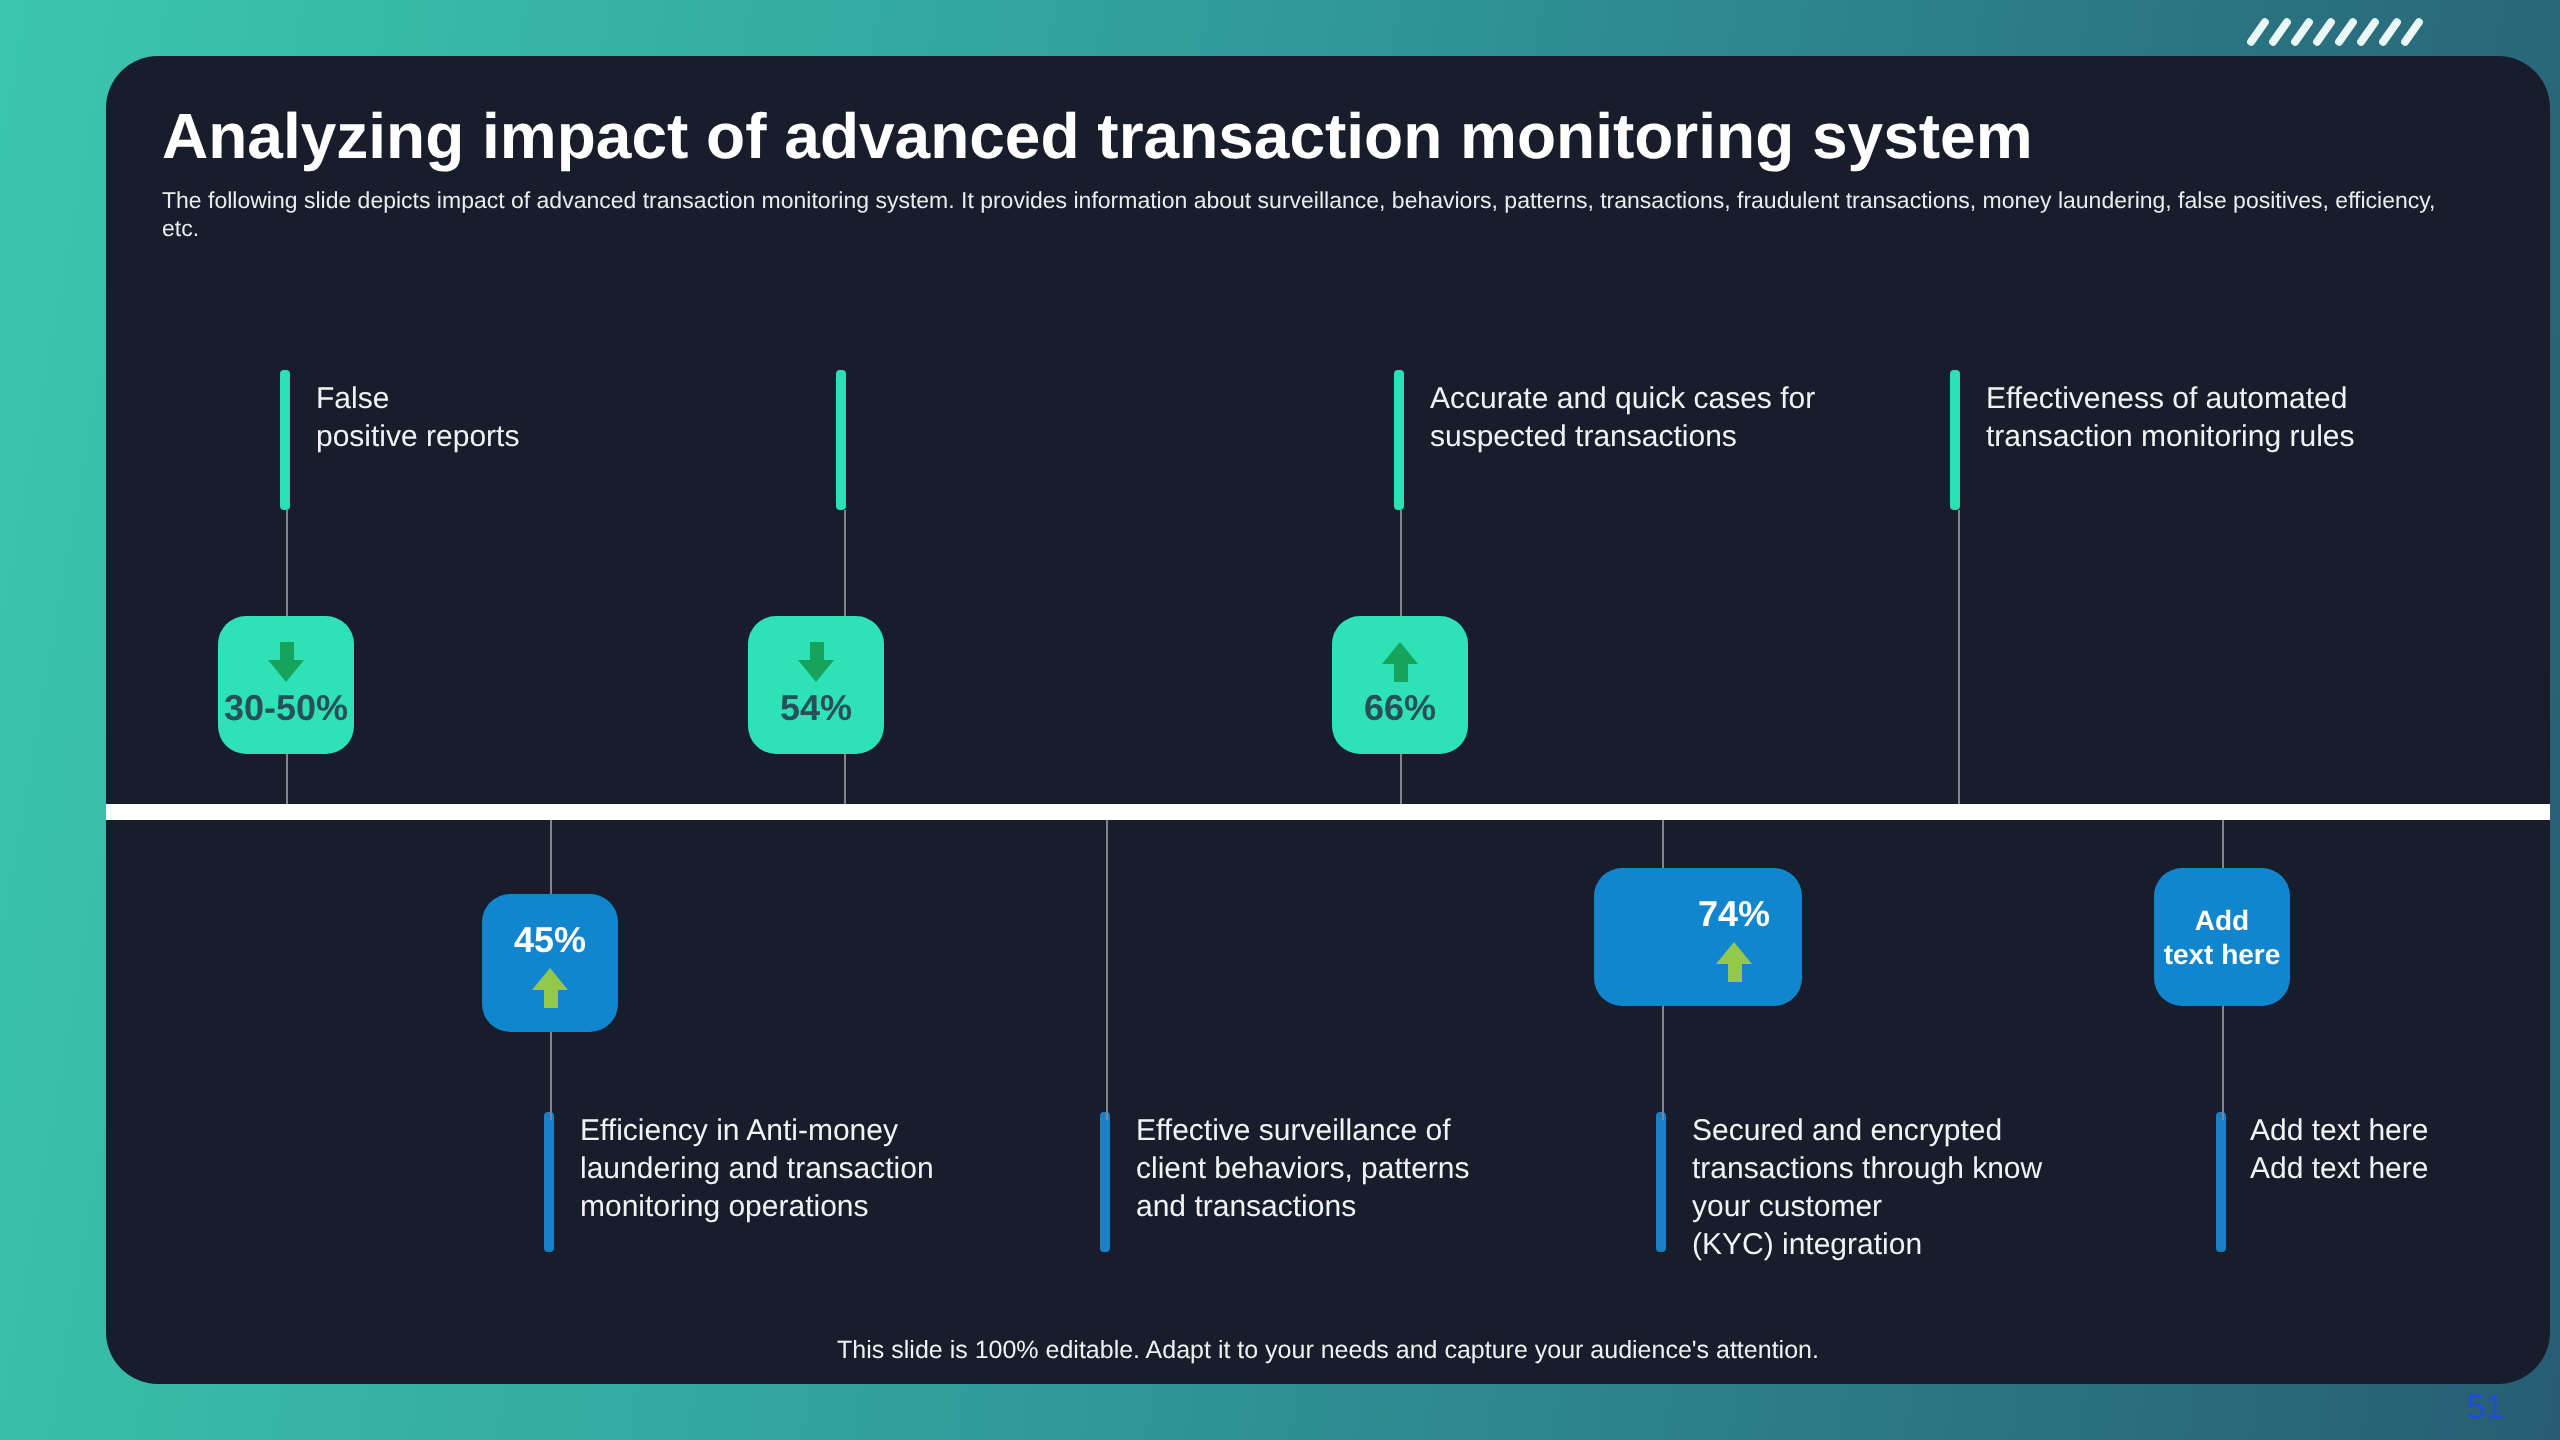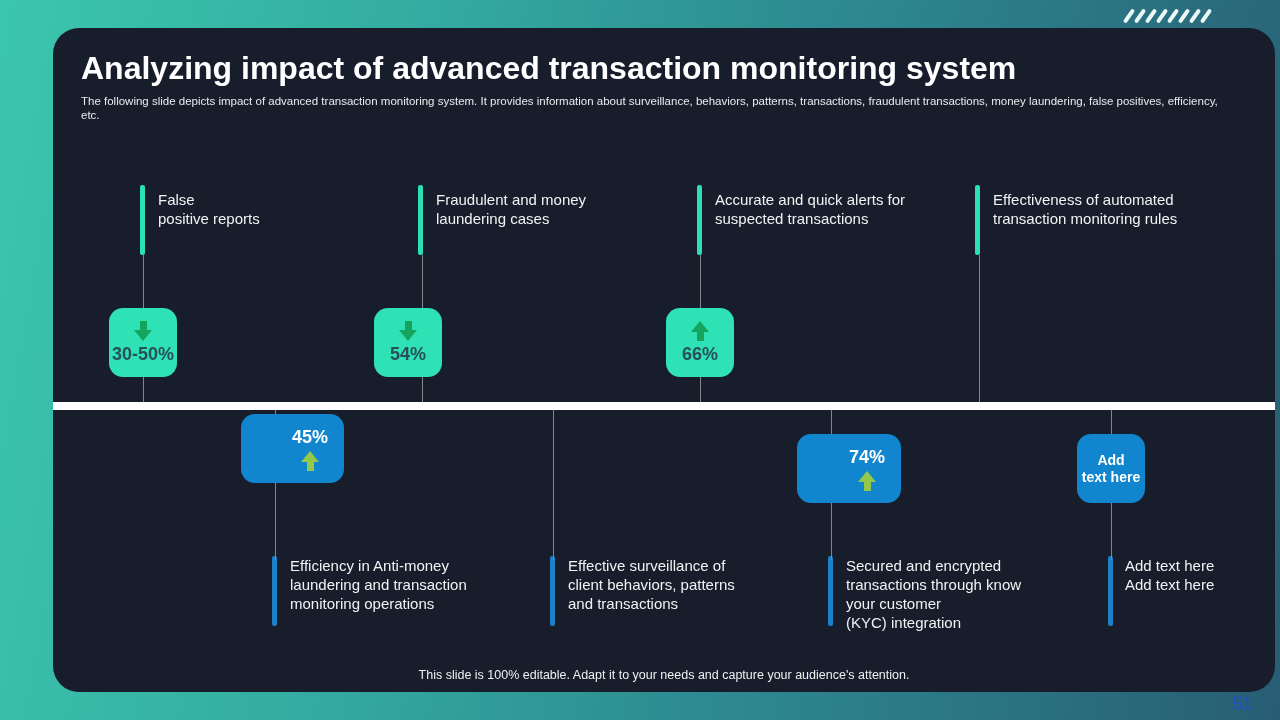--- a/index.html
+++ b/index.html
@@ -83,25 +83,23 @@
 <div class="slide">
 
   <div class="title">Analyzing impact of advanced transaction monitoring system</div>
   <div class="subtitle">The following slide depicts impact of advanced transaction monitoring system. It provides information about surveillance, behaviors, patterns, transactions, fraudulent transactions, money laundering, false positives, efficiency, etc.</div>
 
   <div class="vbar teal" style="left:87px;top:157px;"></div>
   <div class="itemlabel pre" style="left:105px;top:162px;">False
 positive reports</div>
 
   <div class="vbar teal" style="left:365px;top:157px;"></div>
-  <div class="itemlabel pre" style="left:383px;top:162px;">Fraudulent and money
-laundering cases</div>
 
   <div class="vbar teal" style="left:644px;top:157px;"></div>
-  <div class="itemlabel pre" style="left:662px;top:162px;">Accurate and quick alerts for
+  <div class="itemlabel pre" style="left:662px;top:162px;">Accurate and quick cases for
 suspected transactions</div>
 
   <div class="vbar teal" style="left:922px;top:157px;"></div>
   <div class="itemlabel pre" style="left:940px;top:162px;">Effectiveness of automated
 transaction monitoring rules</div>
 
   <div class="cline" style="left:89.5px;top:227px;height:150px;"></div>
   <div class="cline" style="left:368.5px;top:227px;height:150px;"></div>
   <div class="cline" style="left:646.5px;top:227px;height:150px;"></div>
   <div class="cline" style="left:925.5px;top:227px;height:150px;"></div>
@@ -119,21 +117,21 @@
     <div class="val">66%</div>
   </div>
 
   <div class="divider"></div>
 
   <div class="cline" style="left:221.5px;top:382px;height:150px;"></div>
   <div class="cline" style="left:499.5px;top:382px;height:150px;"></div>
   <div class="cline" style="left:777.5px;top:382px;height:150px;"></div>
   <div class="cline" style="left:1057.5px;top:382px;height:150px;"></div>
 
-  <div class="vbox blue" style="left:188px;top:386px;padding-left:35px;">
+  <div class="vbox blue" style="left:188px;top:419px;">
     <div class="val">45%</div>
     <div class="arrowc up glight"></div>
   </div>
   <div class="vbox blue" style="left:744px;top:406px;padding-left:36px;">
     <div class="val">74%</div>
     <div class="arrowc up glight"></div>
   </div>
   <div class="vbox blue" style="left:1024px;top:406px;">
     <div class="val small pre">Add
 text here</div>

